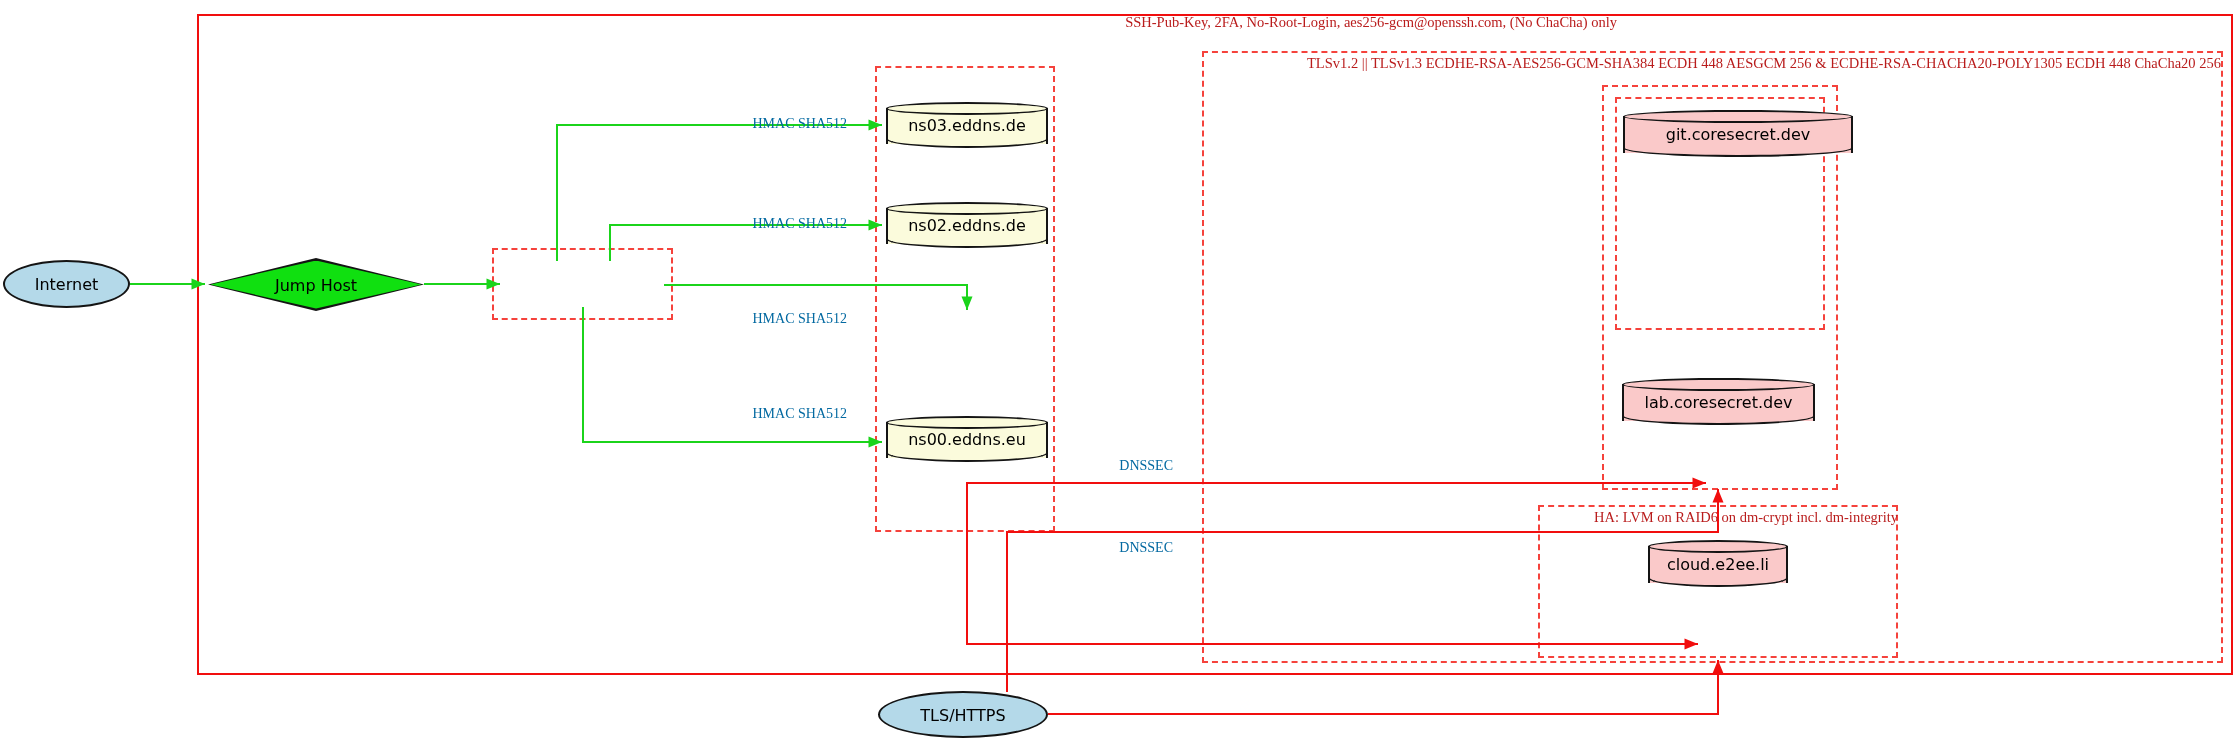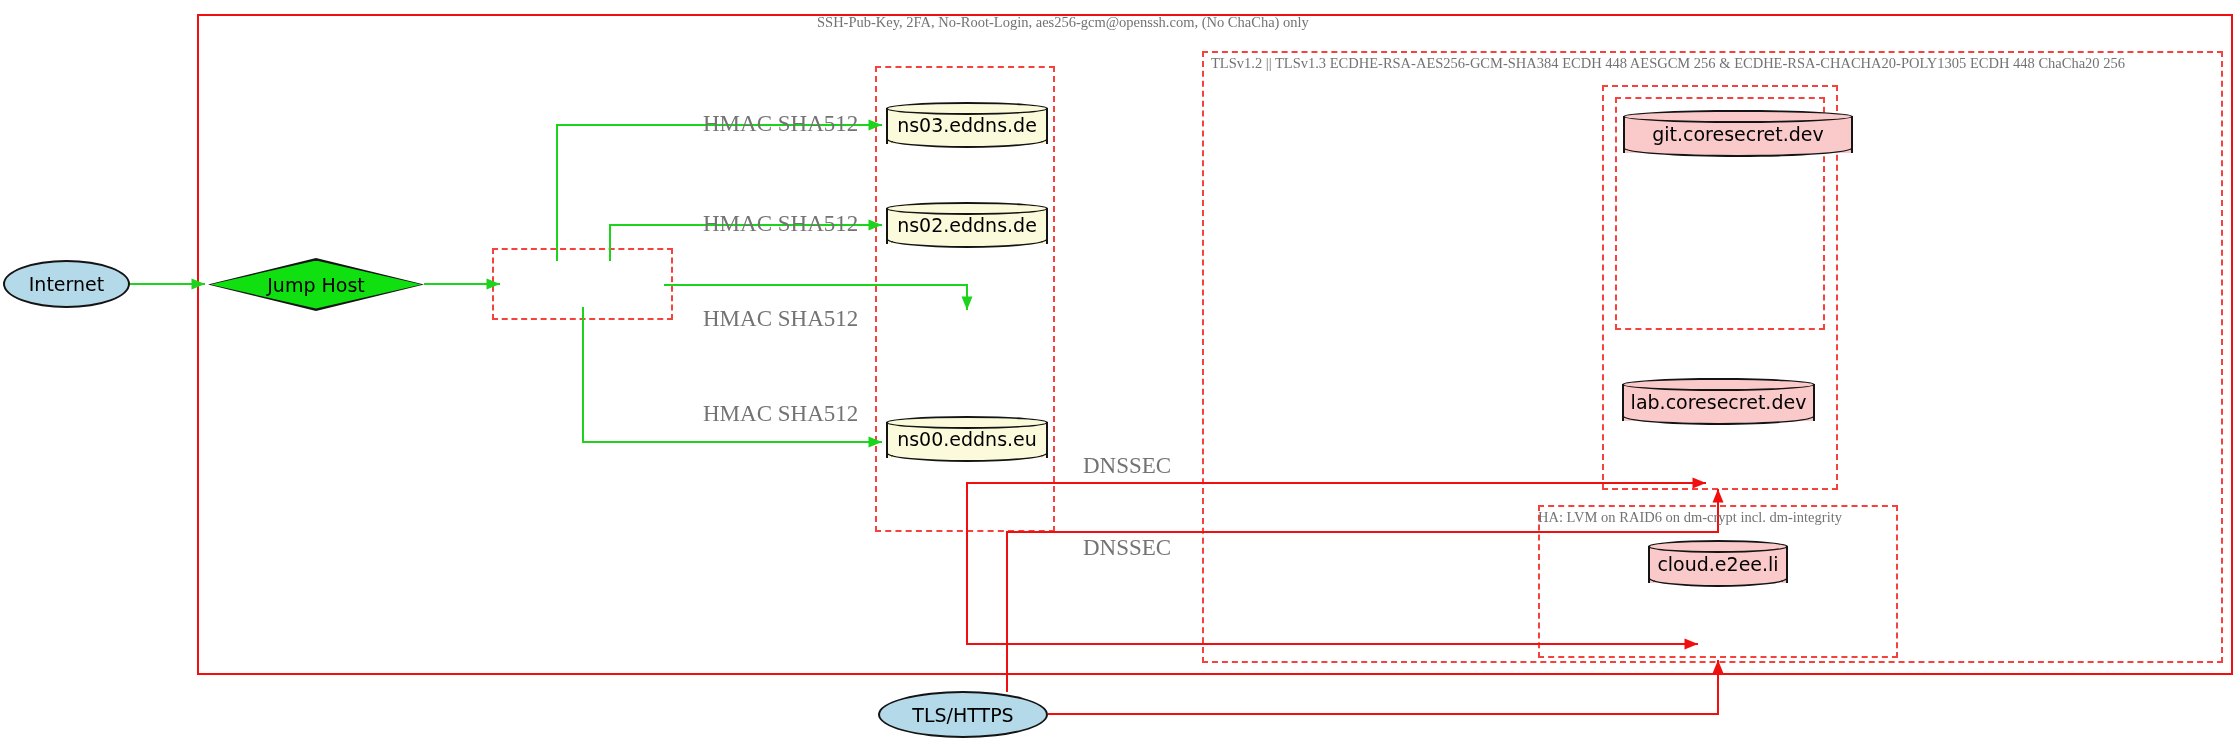--- a/index.html
+++ b/index.html
@@ -5,28 +5,28 @@
   html,body{margin:0;padding:0;background:#fff;}
   .canvas{position:relative;width:2240px;height:744px;background:#ffffff;overflow:hidden;
           font-family:"DejaVu Sans",sans-serif;}
 
   
   .box{position:absolute;box-sizing:border-box;z-index:1;}
   .box.solid{border:2px solid var(--edge-red);}
   .box.dashed{border:2px dashed var(--cluster-border-red);}
 
   
-  .clabel{position:absolute;z-index:4;color:#737373;text-align:left;white-space:nowrap;
+  .clabel{position:absolute;z-index:4;color:#b91c1c;text-align:right;white-space:nowrap;
           font-family:"Liberation Serif","DejaVu Serif",serif;font-size:14.5px;line-height:16px;}
-  .elabel{position:absolute;z-index:4;color:#737373;text-align:left;white-space:nowrap;
-          font-family:"Liberation Serif","DejaVu Serif",serif;font-size:23px;line-height:21px;}
+  .elabel{position:absolute;z-index:4;color:#0369a1;text-align:right;white-space:nowrap;
+          font-family:"Liberation Serif","DejaVu Serif",serif;font-size:14px;line-height:21px;}
 
   
   .node-lbl{position:absolute;left:0;right:0;top:50%;transform:translateY(-50%);
-            text-align:center;font-size:19px;color:#000;white-space:nowrap;z-index:3;}
+            text-align:center;font-size:16px;color:#000;white-space:nowrap;z-index:3;}
   .ell{position:absolute;z-index:2;box-sizing:border-box;border:2px solid var(--node-border);
        border-radius:50%;}
   .dia{position:absolute;z-index:2;}
   .dia .d-out{position:absolute;inset:0;background:var(--node-border);
        clip-path:polygon(50% 0,100% 50%,50% 100%,0 50%);}
   .dia .d-in{position:absolute;inset:2.5px;background:var(--f);
        clip-path:polygon(50% 0,100% 50%,50% 100%,0 50%);}
   .cyl{position:absolute;z-index:2;}
   .cyl .side{position:absolute;left:0;right:0;top:6px;bottom:4px;background:var(--f);
        border-left:2px solid var(--node-border);border-right:2px solid var(--node-border);

